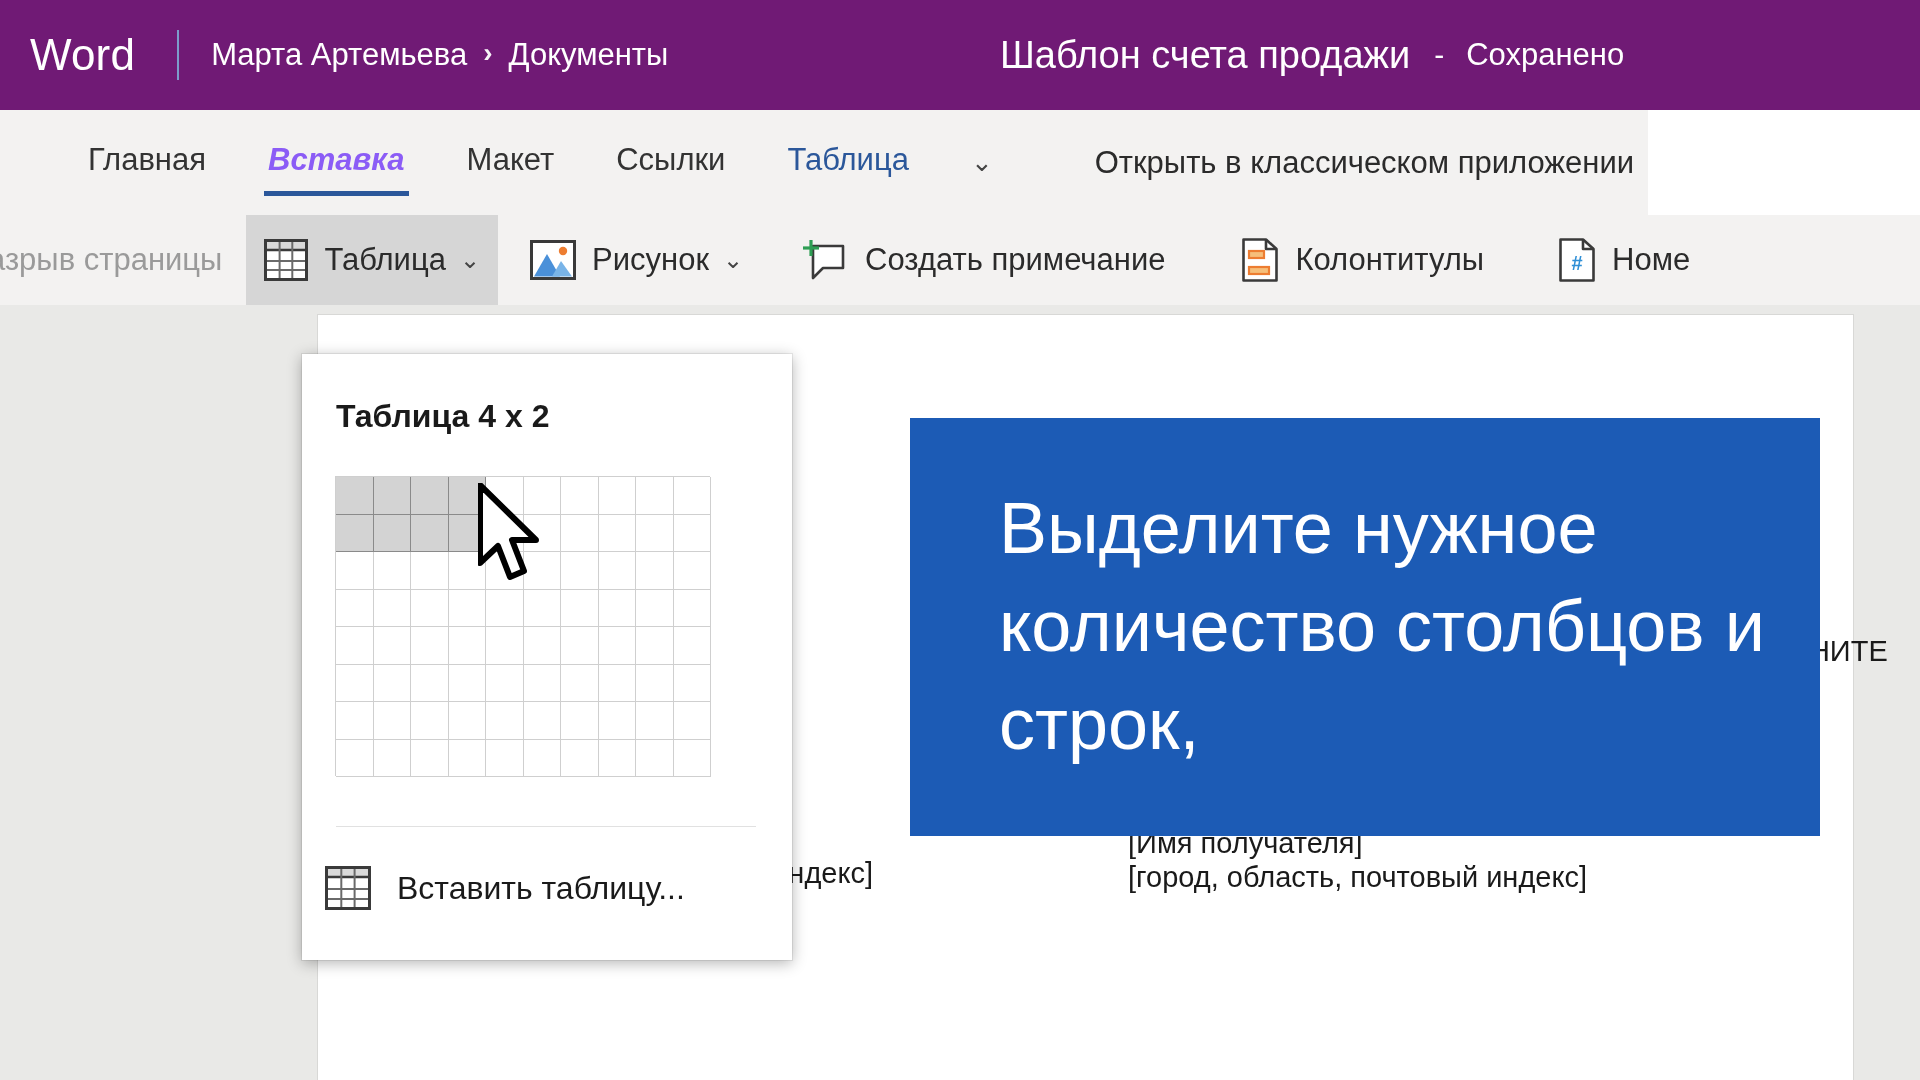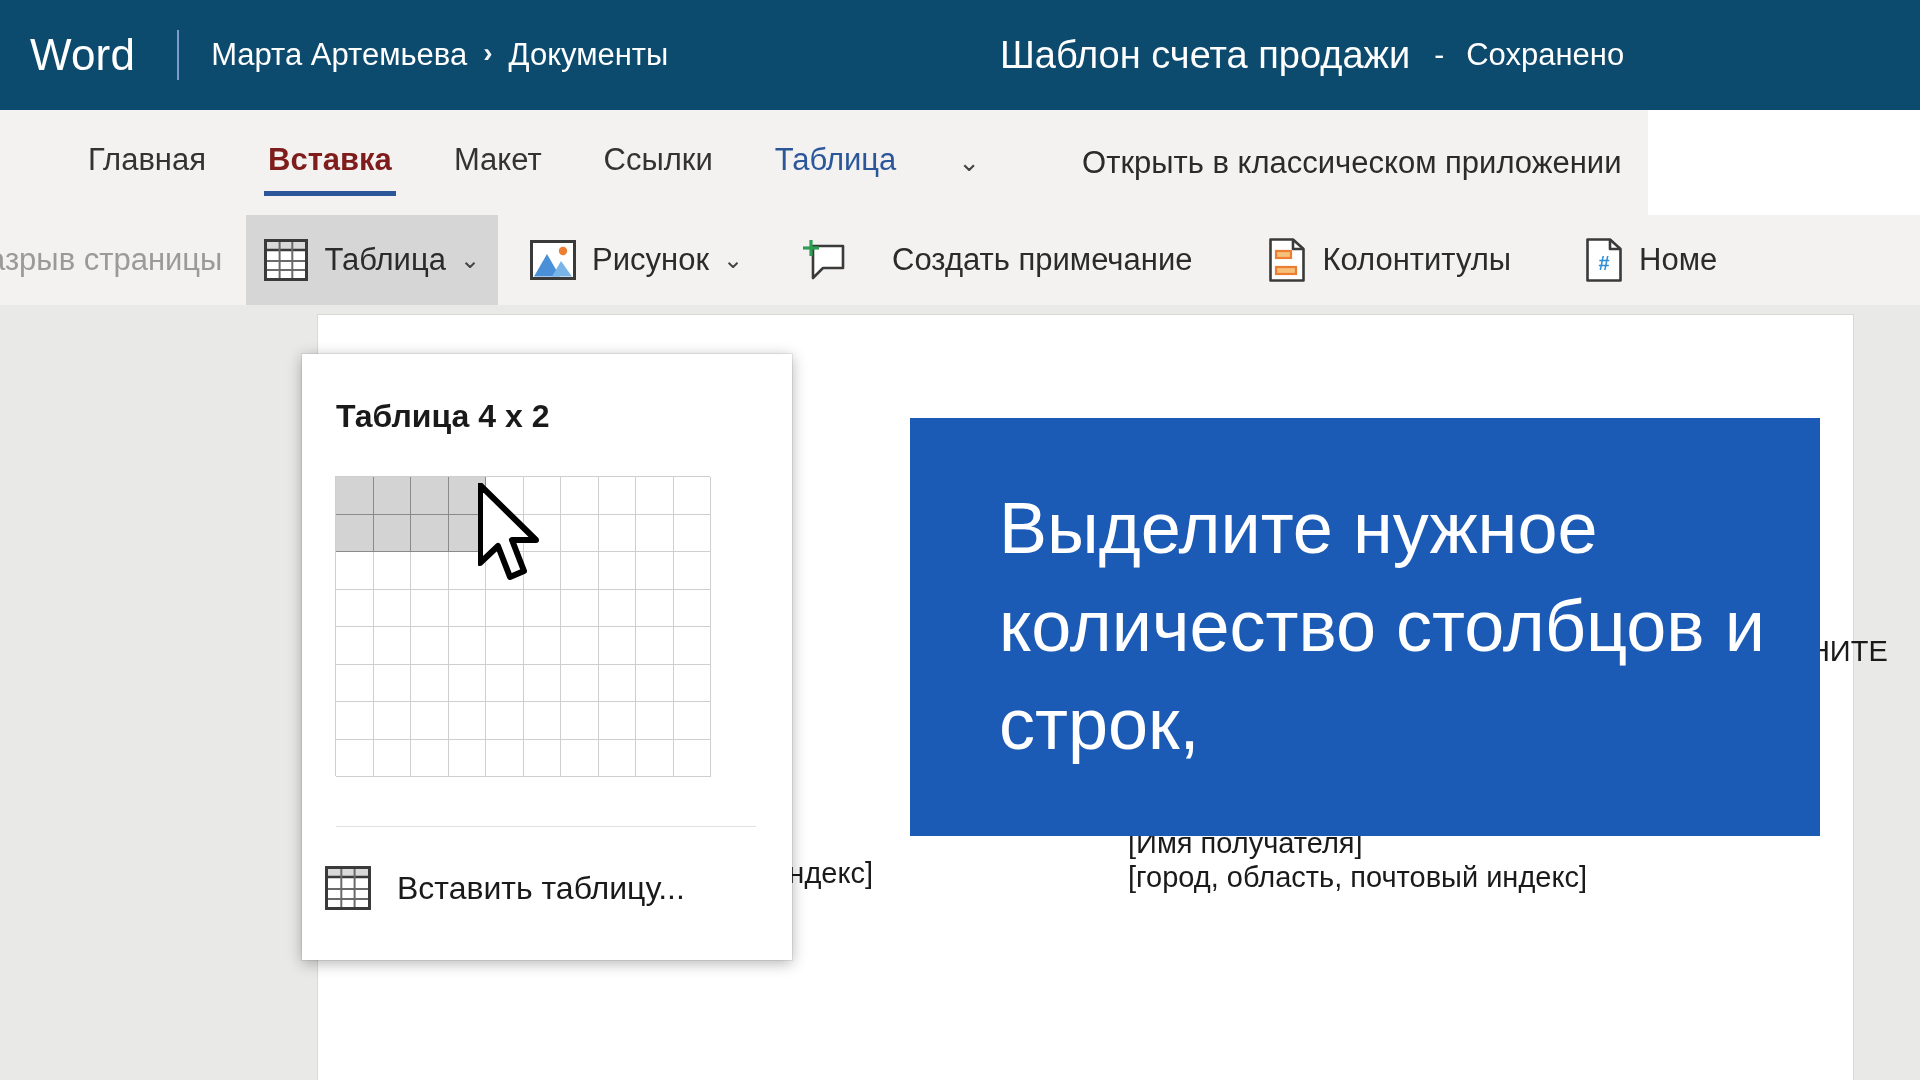--- a/index.html
+++ b/index.html
@@ -7,21 +7,21 @@
     width: 1920px; height: 1080px;
     overflow: hidden;
     font-family: "Liberation Sans", sans-serif;
     background: #ffffff;
   }
   #app { position: relative; width: 1920px; height: 1080px; overflow: hidden; }
 
   
   .titlebar {
     position: absolute; left: 0; top: 0; width: 1920px; height: 110px;
-    background: #0c4a6e;
+    background: #701a75;
     display: flex; align-items: center;
     color: #ffffff;
   }
   .word-logo {
     font-size: 44px; letter-spacing: .2px; padding-left: 30px;
     font-weight: 400; color: #ffffff;
   }
   .title-sep {
     width: 2px; height: 50px; background: #7c9ccb;
     margin: 0 32px 0 42px;
@@ -40,21 +40,21 @@
     position: absolute; left: 0; top: 110px; width: 1648px; height: 105px;
     background: #f3f2f1;
     display: flex; align-items: center;
   }
   .rtab {
     font-size: 31px; color: #333333; padding: 0 0 6px 0;
     margin-right: 62px; position: relative; white-space: nowrap;
     cursor: default;
   }
   .rtab:first-child { margin-left: 88px; }
-  .rtab.active { font-weight: 700; color: #7f1d1d; }
+  .rtab.active { font-weight: 700; color: #8b5cf6; font-style: italic; }
   .rtab.active::after {
     content: ""; position: absolute; left: -4px; right: -4px; bottom: -12px;
     height: 5px; background: #2b579a;
   }
   .rtab.contextual { color: #2b579a; }
   .rtab-chev { font-size: 26px; color: #444; margin-right: 62px; }
   .open-desktop { font-size: 31px; color: #2b2b2b; margin-left: 40px; white-space: nowrap; }
 
   
   .toolbar {
@@ -216,21 +216,21 @@
           <rect x="1.5" y="1.5" width="43" height="37" fill="#ffffff" stroke="#3a3a3a" stroke-width="3"></rect>
           <circle cx="33" cy="11" r="4.2" fill="#ed7d31"></circle>
           <polygon points="4,36.5 17,14 30,36.5" fill="#4a90d9"></polygon>
           <polygon points="22,36.5 31,21 42,36.5" fill="#79b4e8"></polygon>
         </svg>
       </span>
       <span>Рисунок</span>
       <span class="tb-chev">⌄</span>
     </div>
 
-    <div class="tb-item" style="margin-left: 22px; gap: 27px;">
+    <div class="tb-item" style="margin-left: 22px;">
       <span class="tb-icon">
         <svg width="48" height="44" viewBox="0 0 48 44">
           <path d="M12 8 H42 V30 H22 L12 40 V30 H12 Z" fill="#ffffff" stroke="#3a3a3a" stroke-width="2.6" stroke-linejoin="round"></path>
           <line x1="10" y1="2" x2="10" y2="18" stroke="#2e9e54" stroke-width="3.2"></line>
           <line x1="2" y1="10" x2="18" y2="10" stroke="#2e9e54" stroke-width="3.2"></line>
         </svg>
       </span>
       <span>Создать примечание</span>
     </div>
 

